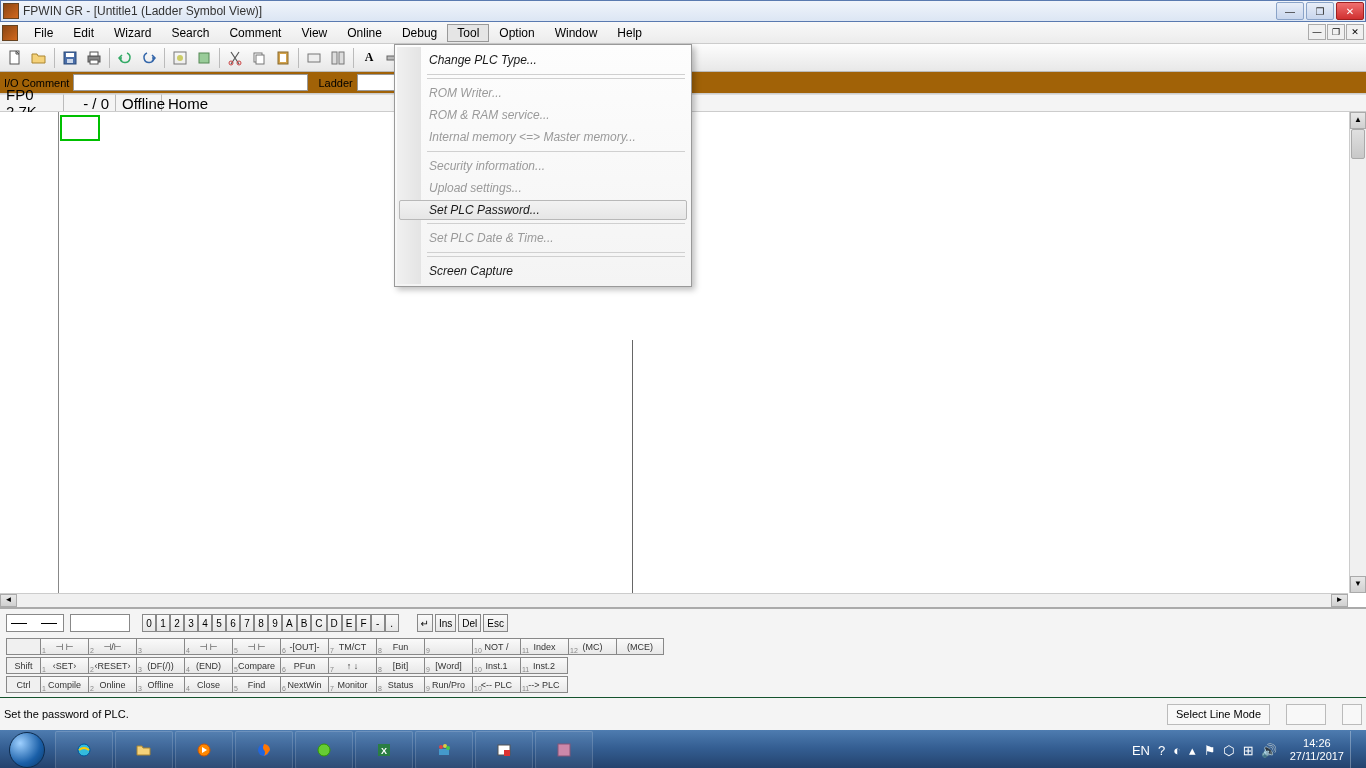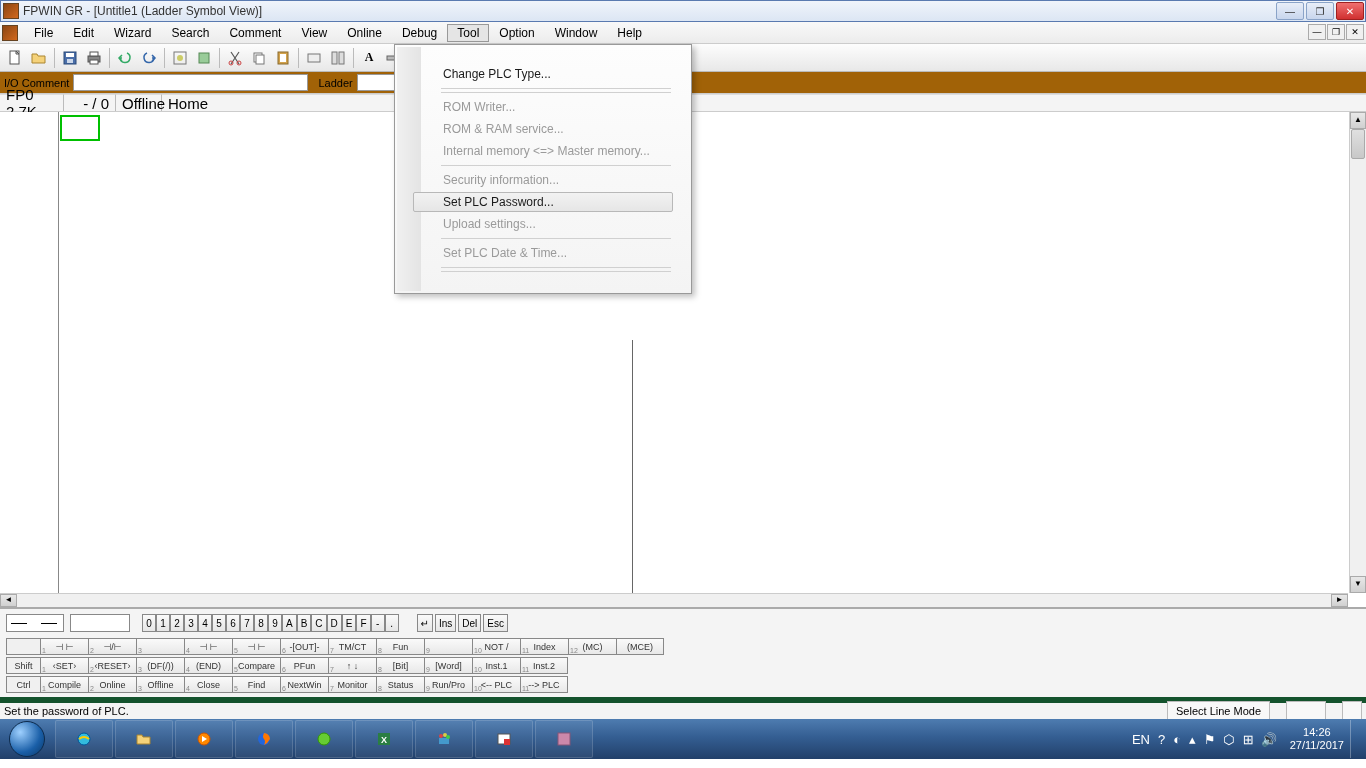--- a/index.html
+++ b/index.html
@@ -185,21 +185,22 @@
 
 .dropdown {
   position: absolute;
   left: 394px; top: 44px;
   width: 298px;
   background: linear-gradient(to bottom, #fdfdfd, #f4f4f4);
   border: 1px solid #999;
   box-shadow: 3px 3px 6px rgba(0,0,0,0.25);
   z-index: 100;
   font-size: 12px;
-  padding: 18px;
+  padding: 4px;
+  font-style: italic;
 }
 .dropdown .dd-strip {
   position: absolute; left: 2px; top: 2px; bottom: 2px; width: 24px;
   background: linear-gradient(to right, #f0f0f0, #e4e4e4);
 }
 .dropdown .dd-item {
   position: relative;
   height: 22px;
   display: flex;
   align-items: center;
@@ -276,25 +277,25 @@
 }
 .fcell:last-child { border-right: 1px solid #888; }
 .fcell.labelcell { width: 34px; background: #f0f0f0; }
 .fcell .sub { position:absolute; left:1px; bottom:0; font-size:7px; color:#888; }
 .fcell.disabled { color: #aaa; }
 
 
 .statusbar {
   height: 20px;
   background: #f4f4f4;
-  border-top: 6px solid #14532d;
+  border-top: 1px solid #14532d;
   display: flex;
   align-items: center;
   font-size: 11px;
-  padding: 8px 4px;
+  padding: 16px 4px;
 }
 .statusbar .left { flex: 1; }
 .statusbar .panel {
   border: 1px solid #bbb;
   padding: 0 8px;
   height: 21px;
   display: flex;
   align-items: center;
   background: #f8f8f8;
   margin-left: 16px;
@@ -515,26 +516,27 @@
 <div class="dropdown">
   <div class="dd-strip"></div>
   <div class="dd-item">Change PLC Type...</div>
   <div class="dd-sep"></div>
   <div class="dd-sep"></div>
   <div class="dd-item disabled">ROM Writer...</div>
   <div class="dd-item disabled">ROM &amp; RAM service...</div>
   <div class="dd-item disabled">Internal memory &lt;=&gt; Master memory...</div>
   <div class="dd-sep"></div>
   <div class="dd-item disabled">Security information...</div>
+  <div class="dd-item disabled">Upload settings...</div>
   <div class="dd-item highlight">Set PLC Password...</div>
-  <div class="dd-item disabled">Upload settings...</div>
   <div class="dd-sep"></div>
   <div class="dd-item disabled">Set PLC Date &amp; Time...</div>
   <div class="dd-sep"></div>
   <div class="dd-sep"></div>
+  <div class="dd-item">Screen Capture</div>
 </div>
 
 <div class="fkey-area">
   <div class="fkey-row1">
     <div class="ladder-sym">
       <div class="sym-dash"></div>
         <div class="sym-dash2"></div>
     </div>
     <div style="width:60px; height:18px; border:1px solid #888; background:#fff; margin-right:10px"></div>
     <div id="numkeys" style="display:flex;gap:0">

